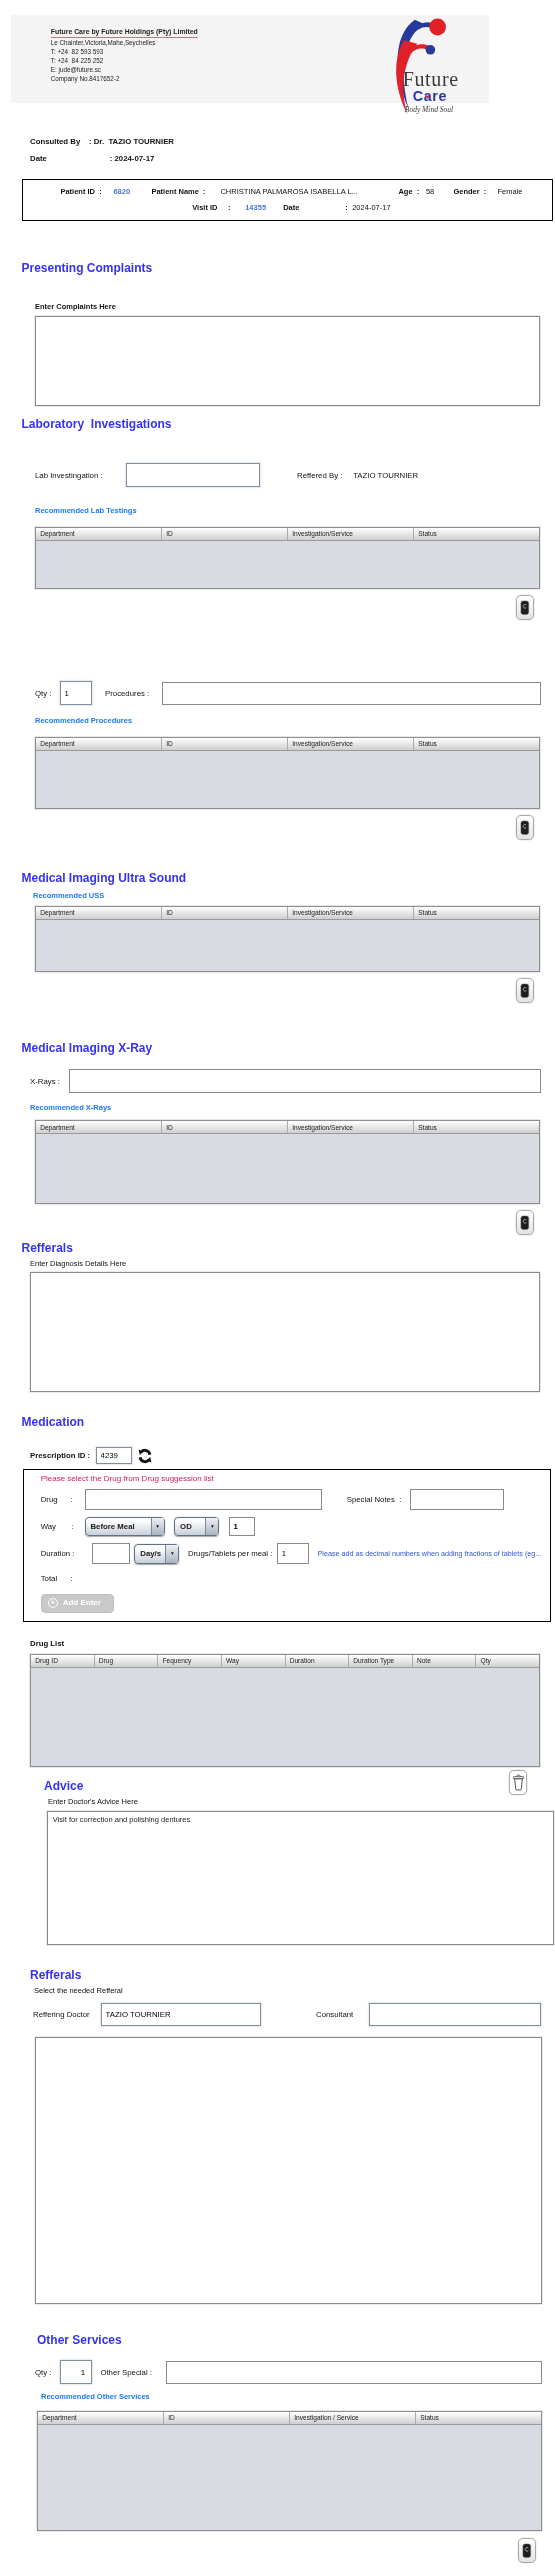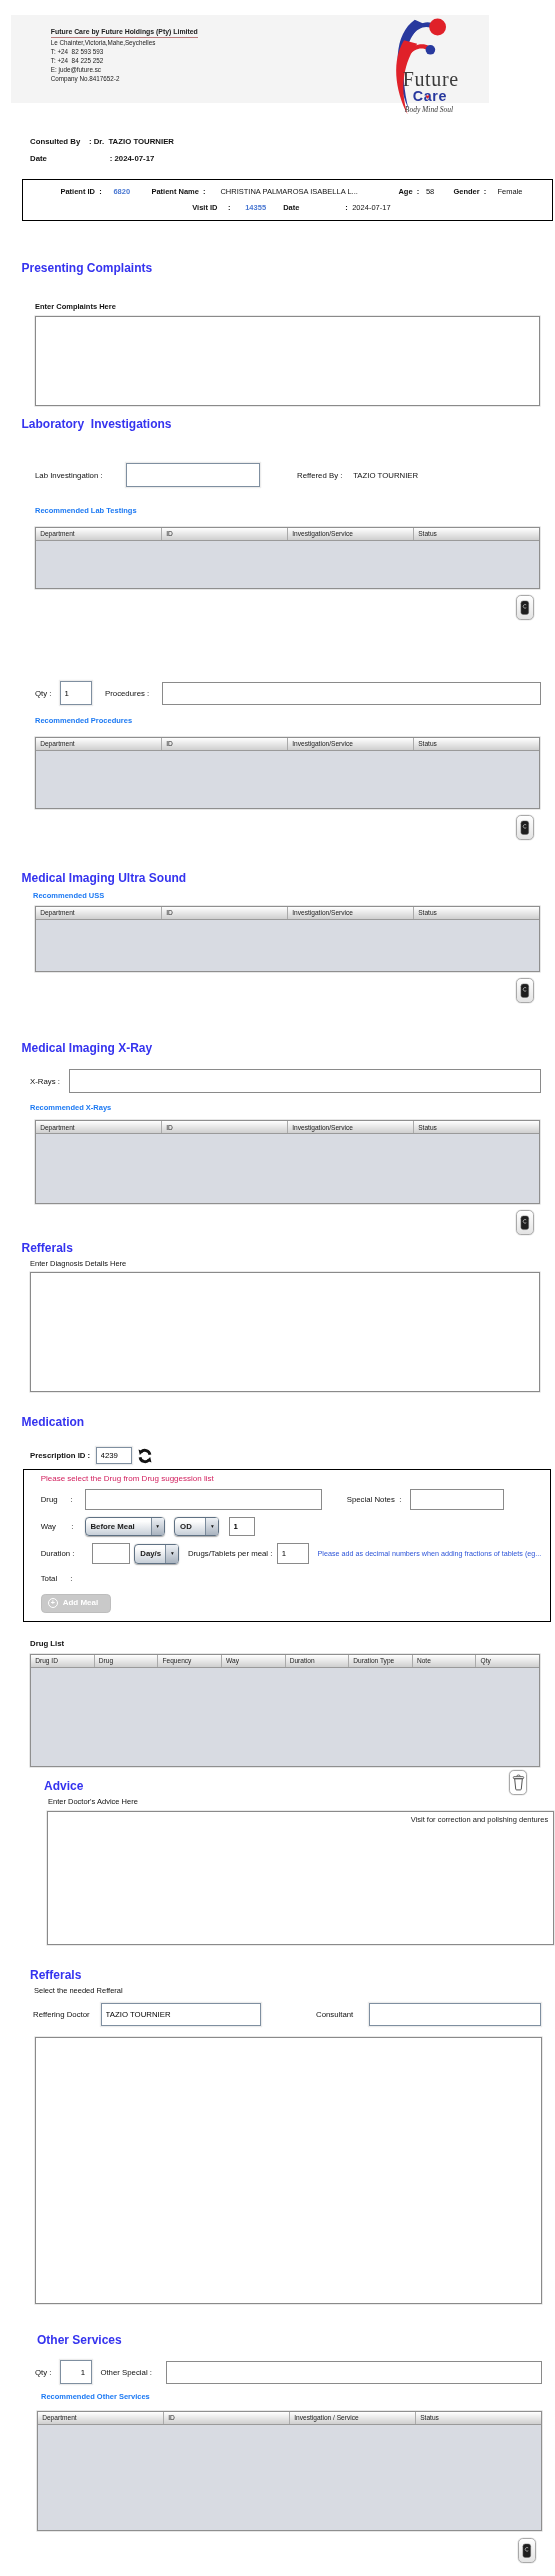--- a/index.html
+++ b/index.html
@@ -15,21 +15,21 @@
   .h2{color:var(--heading-blue);font-size:12px;font-weight:bold;margin:0;white-space:pre;}
   .rec-label{color:var(--link-blue);font-weight:bold;font-size:7.5px;white-space:pre;}
   .lbl{font-size:7.8px;white-space:pre;}
   .blbl{font-size:7.8px;font-weight:bold;white-space:pre;}
   .row{display:flex;align-items:center;}
   .inp{border:0.6px solid #7f8fa0;background:#fff;font-family:"Liberation Sans",sans-serif;
        font-size:7.8px;padding:1.2px 3.6px;box-shadow:0 0 0 1.2px #ececec;}
   .inp-plain{box-shadow:none;border:0.6px solid #8a8a8a;}
   textarea.box{border:0.6px solid #8a8a8a;background:#fff;resize:none;width:100%;
        font-family:"Liberation Sans",sans-serif;font-size:7.5px;padding:3.6px 4.8px;color:#222;
-       box-shadow:0 0 0 0.6px #dcdcdc;text-align:right;}
+       box-shadow:0 0 0 0.6px #dcdcdc;}
   
   .rt{border:0.6px solid #8f8f8f;box-shadow:0 0 0 0.6px #d8d8d8;}
   .rt-header{display:flex;height:13px;background:linear-gradient(#ffffff,#cfcfcf);
        border-bottom:0.6px solid #9a9a9a;}
   .rt-header .rt-th{flex:1;font-size:6.6px;color:#1c1c1c;padding:2.4px 0 0 4.2px;
        border-right:0.6px solid #aaa;overflow:hidden;white-space:nowrap;}
   .rt-header .rt-th:last-child{border-right:none;}
   .rt-body{background:var(--table-body);}
   
   .trash-row{width:505px;margin-left:35px;display:flex;justify-content:flex-end;padding-right:6px;}
@@ -303,21 +303,21 @@
       <input class="inp inp-plain" style="width: 32px; height: 21.5px; margin-left: 4.8px;" value="1">
       <span class="hint" style="margin-left:8.4px;flex:1">Please add as decimal numbers when adding fractions of tablets (eg...</span>
     </div>
     <div class="row" style="margin-top:9.6px">
       <span class="lbl">Total&nbsp;&nbsp;&nbsp;&nbsp;&nbsp;&nbsp;:</span>
       <span class="lbl"></span>
     </div>
     <div style="margin-top:10.8px">
       <button class="add-btn">
         <span class="plus-circle">+</span>
-        <span>Add Meal</span>
+        <span>Add Enter</span>
       </button>
     </div>
   </div>
   <div class="blbl" style="margin:16.7px 0 0 30px;font-size:7.8px">Drug List</div>
   <div class="rt" style="margin:6px 0 0 30px;width:510px">
     <div class="rt-header">
         <div class="rt-th">Drug ID</div>
         <div class="rt-th">Drug</div>
         <div class="rt-th">Fequency</div>
         <div class="rt-th">Way</div>

